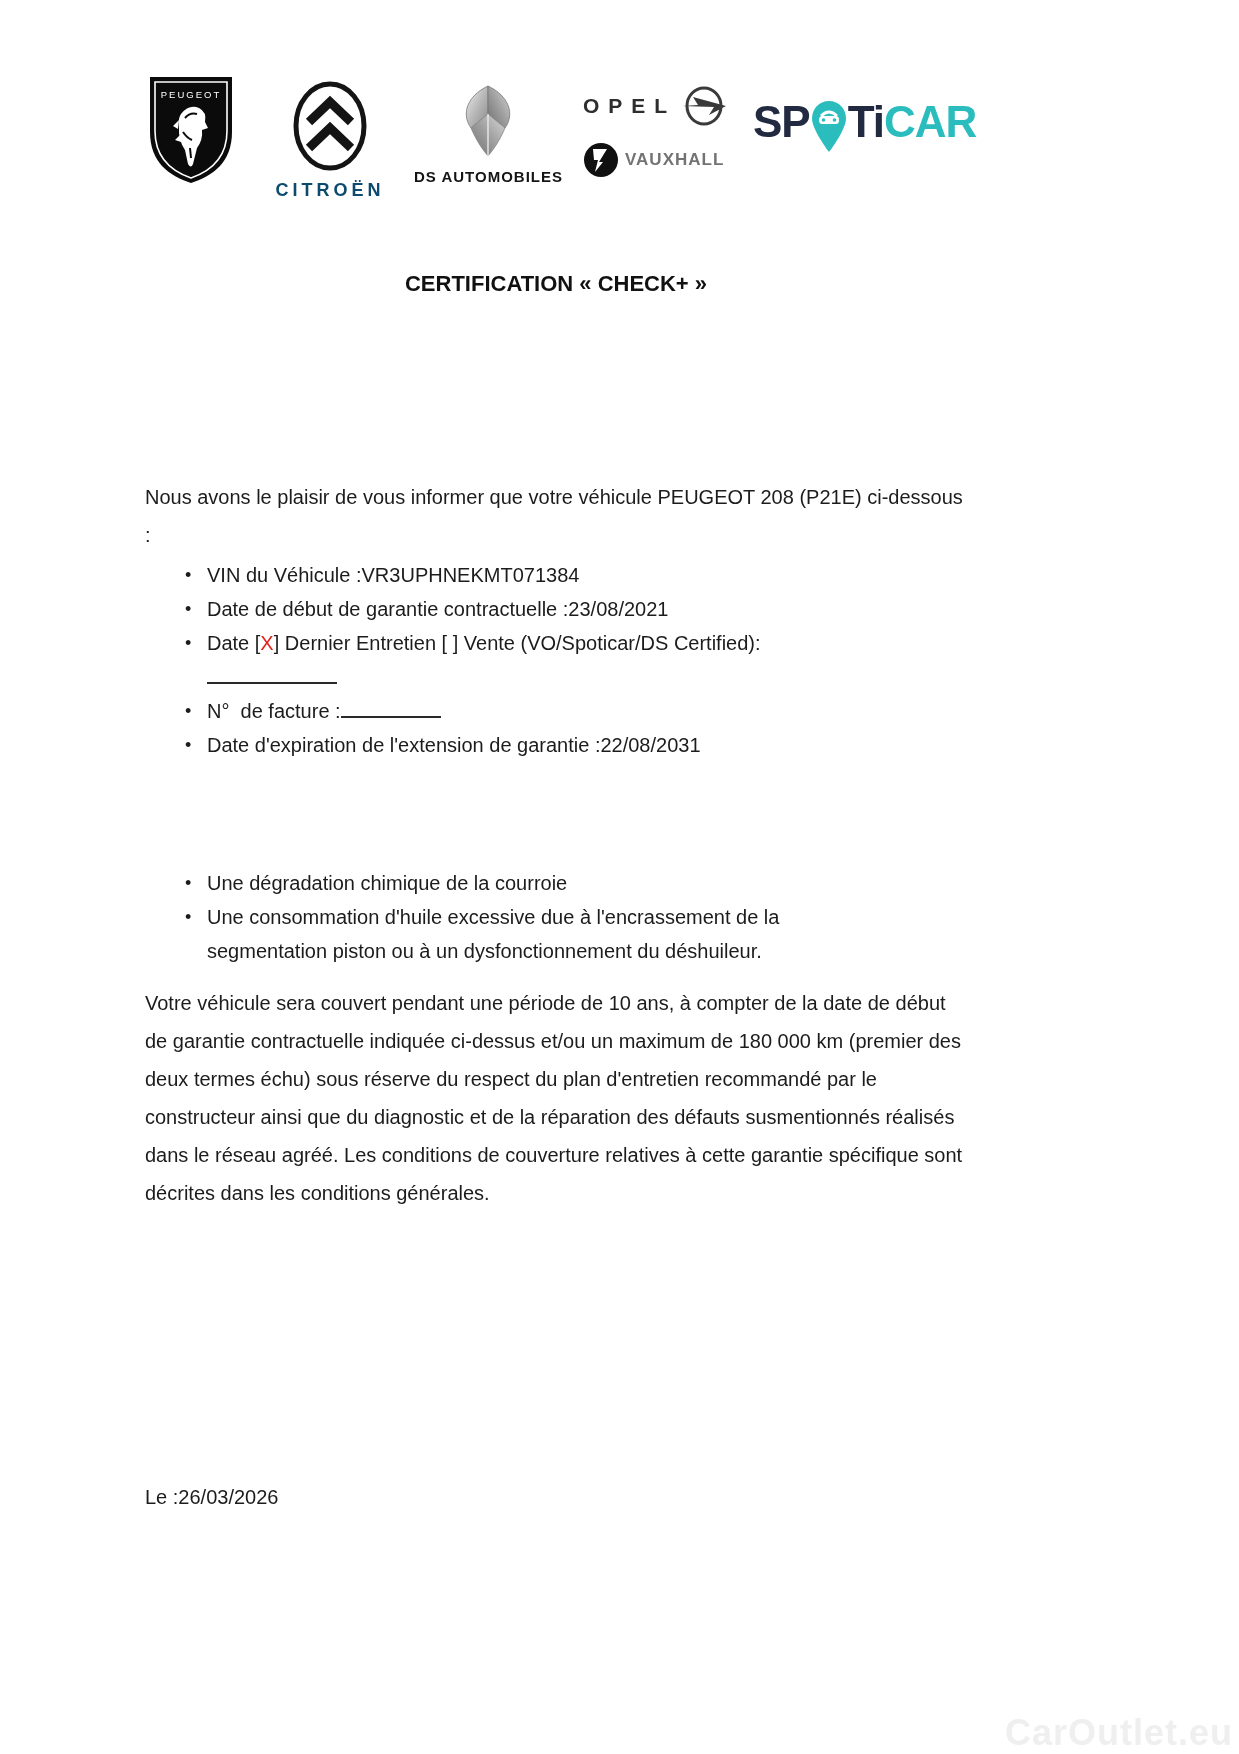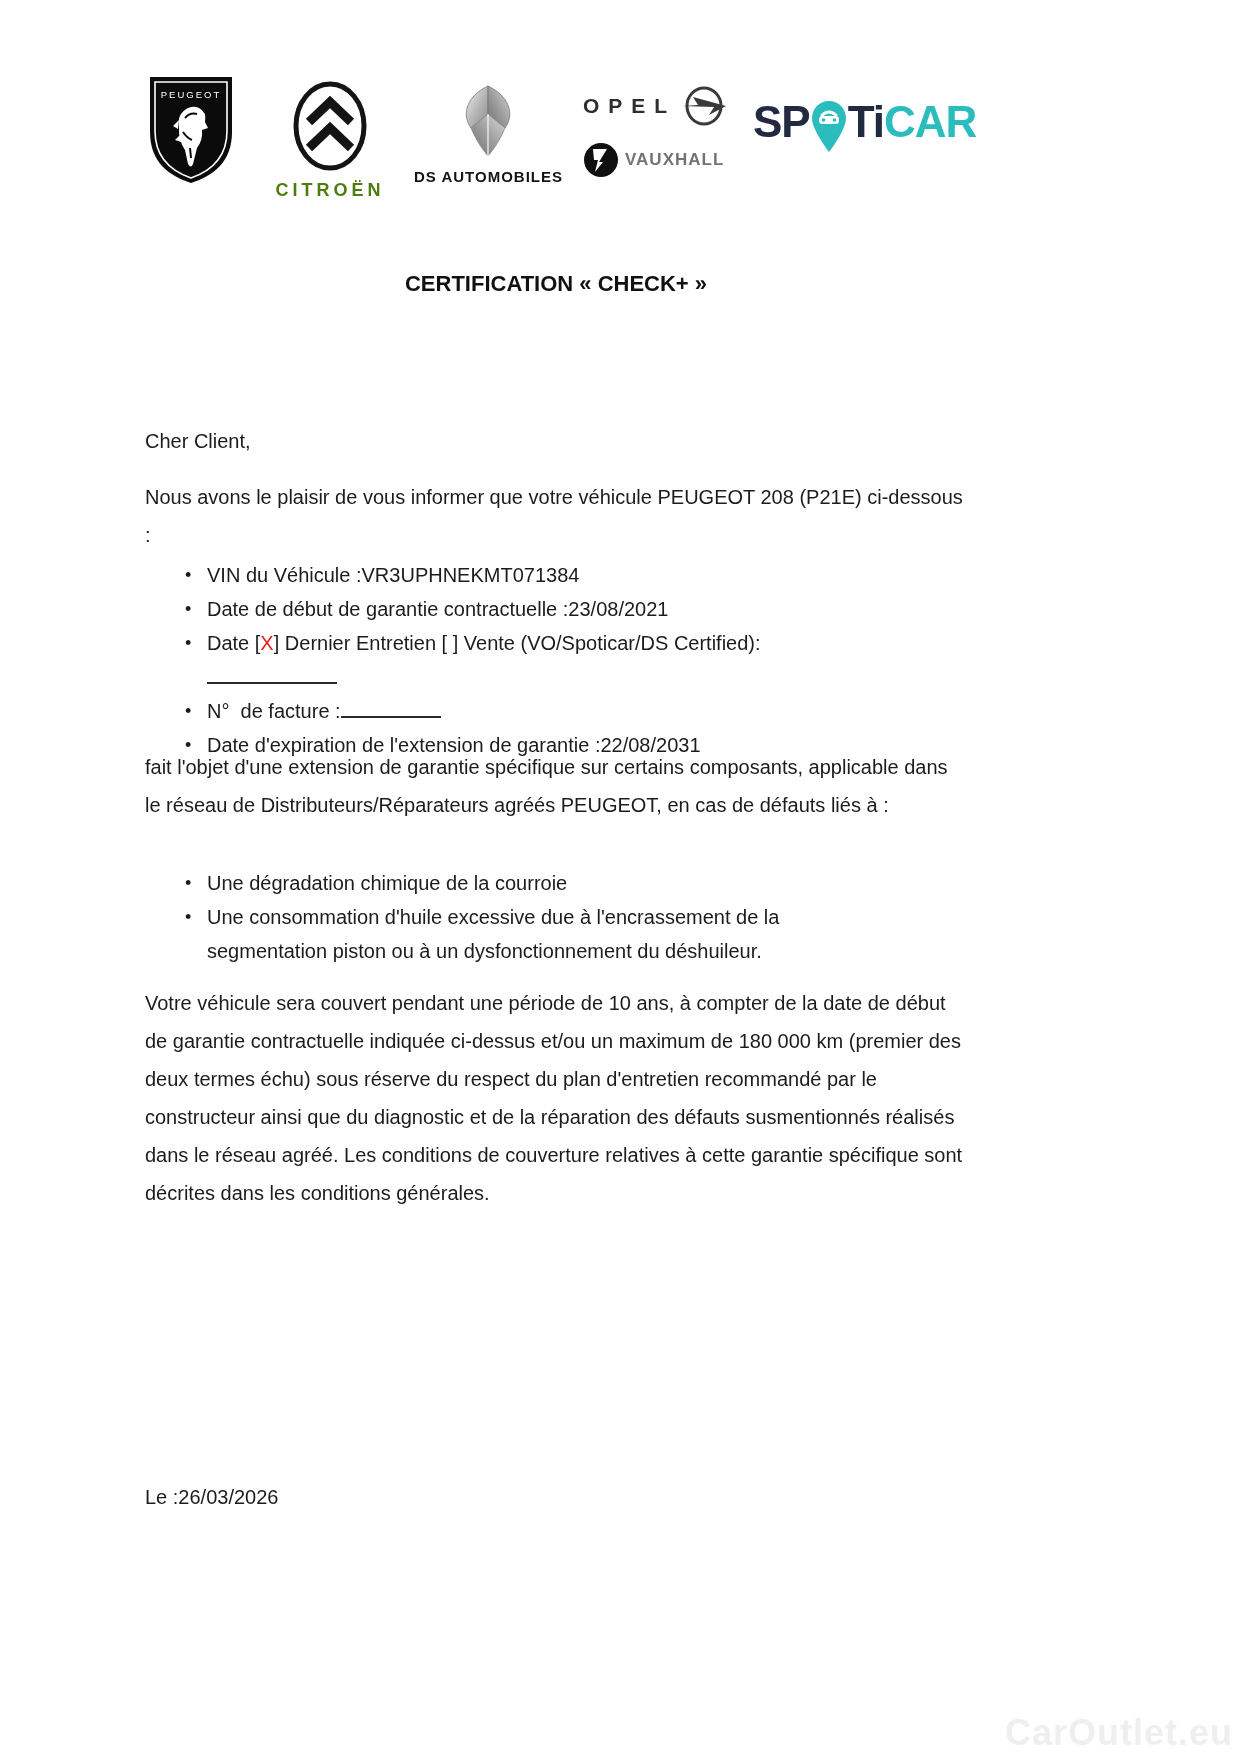--- a/index.html
+++ b/index.html
@@ -9,21 +9,21 @@
     margin:0 auto;
     background:#ffffff;
     font-family:"Liberation Sans", sans-serif;
     color:#1c1c1c;
     overflow:hidden;
   }
   
   .logo{position:absolute;}
   .peugeot-logo{left:145px;top:74px;}
   .citroen-logo{left:275px;top:80px;width:110px;text-align:center;}
-  .citroen-word{margin-top:4px;font-size:18px;font-weight:bold;letter-spacing:4px;color:#4d7c0f;}
+  .citroen-word{margin-top:4px;font-size:18px;font-weight:bold;letter-spacing:4px;color:#0c4a6e;}
   .ds-logo{left:413px;top:84px;width:150px;text-align:center;}
   .ds-word{margin-top:6px;font-size:15px;font-weight:bold;letter-spacing:1px;color:#141414;font-stretch:condensed;text-align:right;}
   .opel-vx{left:583px;top:86px;width:160px;}
   .opel-line{display:flex;align-items:center;gap:6px;}
   .opel-word{font-size:21px;font-weight:bold;letter-spacing:9px;color:#2e2e2e;}
   .vx-line{display:flex;align-items:center;gap:6px;margin-top:16px;}
   .vx-word{font-size:17px;font-weight:bold;letter-spacing:1px;color:#737373;}
   .spoticar-logo{left:753px;top:100px;display:flex;align-items:flex-start;}
   .spoticar-logo .dark{font-size:44px;line-height:44px;font-weight:800;color:#222a41;letter-spacing:-1px;}
   .spoticar-logo .teal{font-size:44px;line-height:44px;font-weight:800;color:#2bbcbe;letter-spacing:-1px;}
@@ -127,21 +127,20 @@
       <rect x="8" y="16" width="20" height="8" rx="3.5" fill="#ffffff"></rect>
       <circle cx="12.5" cy="20" r="1.8" fill="#2bbcbe"></circle>
       <circle cx="23.5" cy="20" r="1.8" fill="#2bbcbe"></circle>
     </svg>
     <span class="dark">Ti</span>
     <span class="teal">CAR</span>
   </div>
 
   <div class="doc-title title-1">CERTIFICATION « CHECK+ »</div>
 
-  <div class="content salutation">Cher Client,</div>
 
   <div class="content para para-intro">Nous avons le plaisir de vous informer que votre véhicule PEUGEOT 208 (P21E) ci-dessous :</div>
 
   <div class="bullet-block bullets-1">
     <div class="b-row">
       <span class="b-marker">•</span>
       <span class="b-text">VIN du Véhicule :VR3UPHNEKMT071384</span>
     </div>
     <div class="b-row">
       <span class="b-marker">•</span>
@@ -154,21 +153,20 @@
     <div class="b-row">
       <span class="b-marker">•</span>
       <span class="b-text"><span>N°&nbsp; de facture :</span><span class="blank blank-invoice"></span></span>
     </div>
     <div class="b-row">
       <span class="b-marker">•</span>
       <span class="b-text">Date d'expiration de l'extension de garantie :22/08/2031</span>
     </div>
   </div>
 
-  <div class="content para para-object">fait l'objet d'une extension de garantie spécifique sur certains composants, applicable dans le réseau de Distributeurs/Réparateurs agréés PEUGEOT, en cas de défauts liés à :</div>
 
   <div class="bullet-block bullets-2">
     <div class="b-row">
       <span class="b-marker">•</span>
       <span class="b-text">Une dégradation chimique de la courroie</span>
     </div>
     <div class="b-row">
       <span class="b-marker">•</span>
       <span class="b-text">Une consommation d'huile excessive due à l'encrassement de la segmentation piston ou à un dysfonctionnement du déshuileur.</span>
     </div>

